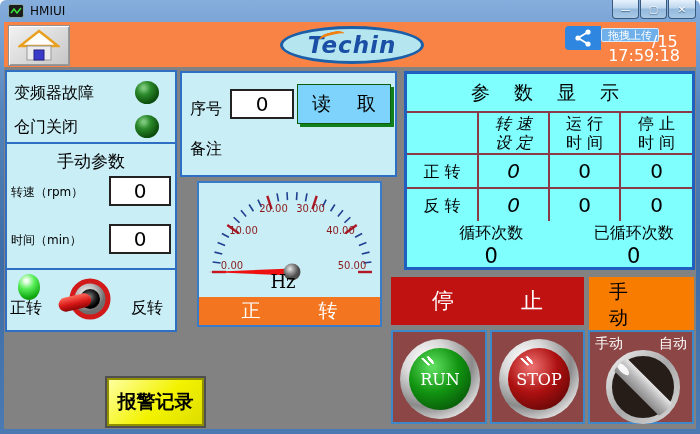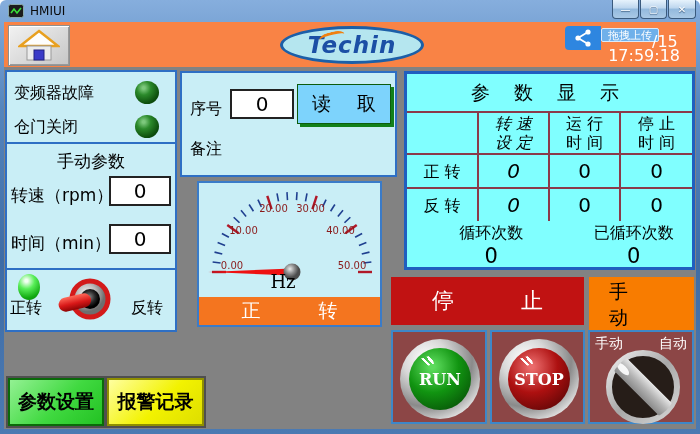--- a/index.html
+++ b/index.html
@@ -41,21 +41,21 @@
   .gauge-panel { left:193px; top:159px; width:185px; height:146px; border-color:#3A7BC8; }
   .cjk { color:#000; }
   .alarm-label { position:absolute; left:7px; font-size:16px; }
   .led { position:absolute; border-radius:50%; }
   .led-dark { width:24px; height:23px;
     background:radial-gradient(circle at 36% 30%, #7cc87c 6%, #2b8a2b 32%, #0d4f0d 70%, #073007 100%); }
   .led-bright { width:22px; height:26px;
     background:radial-gradient(circle at 38% 26%, #f2fff2 6%, #58ee58 35%, #12ab12 72%, #077a07 100%); }
   .divider { position:absolute; left:0; width:100%; border-top:2px solid #2E6FC4; }
   .mp-title { position:absolute; left:0; top:78px; width:100%; text-align:center; font-size:17px; }
-  .field-label { position:absolute; left:4px; font-size:17px; }
+  .field-label { position:absolute; left:4px; font-size:12px; }
   .num-box { position:absolute; background:#ffffff; border:2px solid #222; font-size:20px;
     display:flex; align-items:center; justify-content:center; }
   .fwd-label,.rev-label { position:absolute; top:226px; font-size:16px; }
   
   .serial-label { position:absolute; left:8px; top:26px; font-size:16px; }
   .read-btn { position:absolute; left:115px; top:11px; width:94px; height:40px; background:#7dd3fc;
     border:1px solid #0d5c0d; box-shadow:3px 3px 0 #12801a; font-size:19px; letter-spacing:10px;
     display:flex; align-items:center; justify-content:center; padding-left:10px; cursor:default; }
   .note-label { position:absolute; left:8px; top:66px; font-size:16px; }
   
@@ -88,21 +88,21 @@
   .manual-btn { position:absolute; left:585px; top:255px; width:105px; height:56px; background:#F87C00;
     color:#000000; font-size:19px; letter-spacing:20px; padding-left:20px;
     display:flex; align-items:center; justify-content:center; cursor:default; }
   
   .brick { position:absolute; top:308px; height:94px; background:#8C4646; border:2px solid #3E87C8; }
   .run-panel { left:387px; width:96px; } .stopp-panel { left:486px; width:95px; } .rotary-panel { left:584px; width:106px; }
   .pushbtn { position:absolute; left:7px; top:7px; width:80px; height:80px; border-radius:50%;
     background:radial-gradient(circle at 32% 26%, #ffffff 0%, #d8d8d8 28%, #8a8a8a 58%, #e8e8e8 82%, #8f8f8f 100%);
     cursor:default; }
   .pushface { position:absolute; inset:9px; border-radius:50%; display:flex; align-items:center; justify-content:center;
-    color:#fff; font-family:"DejaVu Serif",serif; font-size:16px;font-weight:bold; }
+    color:#fff; font-family:"DejaVu Serif",serif; font-size:16px; }
   .pushface::before { content:''; position:absolute; left:17%; top:15%; width:13px; height:9px;
     background:linear-gradient(65deg, transparent 38%, #fff 38% 52%, transparent 52% 68%, #fff 68% 84%, transparent 84%);
     transform:rotate(-18deg); }
   .face-green { background:radial-gradient(circle at 38% 30%, #5cdb5c 4%, #119411 45%, #054305 96%); }
   .face-red   { background:radial-gradient(circle at 38% 30%, #ea6b6b 4%, #ad1010 45%, #4c0404 96%); }
   .sel-label { position:absolute; top:3px; color:#fff; font-size:14px; }
   .rotary-svg { position:absolute; left:7px; top:17px; }
   
   .nav-btn { position:absolute; top:356px; width:96px; height:48px; font-size:19px; font-weight:600;
     display:flex; align-items:center; justify-content:center; cursor:default; box-shadow:0 0 0 2px #4f4f4f; }
@@ -327,16 +327,15 @@
             </clipPath>
         </defs>
         <circle cx="46" cy="38" r="34" fill="#261d18" stroke="url(#silverLin)" stroke-width="6"></circle>
         <g clip-path="url(#knobClip)">
           <rect x="6" y="29" width="80" height="18" rx="9" fill="url(#leverLin)" transform="rotate(45 46 38)"></rect>
           <ellipse cx="26" cy="20" rx="8" ry="3.4" fill="#ffffff" opacity="0.9" transform="rotate(45 26 20)"></ellipse>
         </g>
       </svg>
     </div>
 
-    <div class="nav-btn settings-btn cjk">参数设置</div>
     <div class="nav-btn alarm-btn cjk">报警记录</div>
   </div>
 </div>
 
 </body></html>

